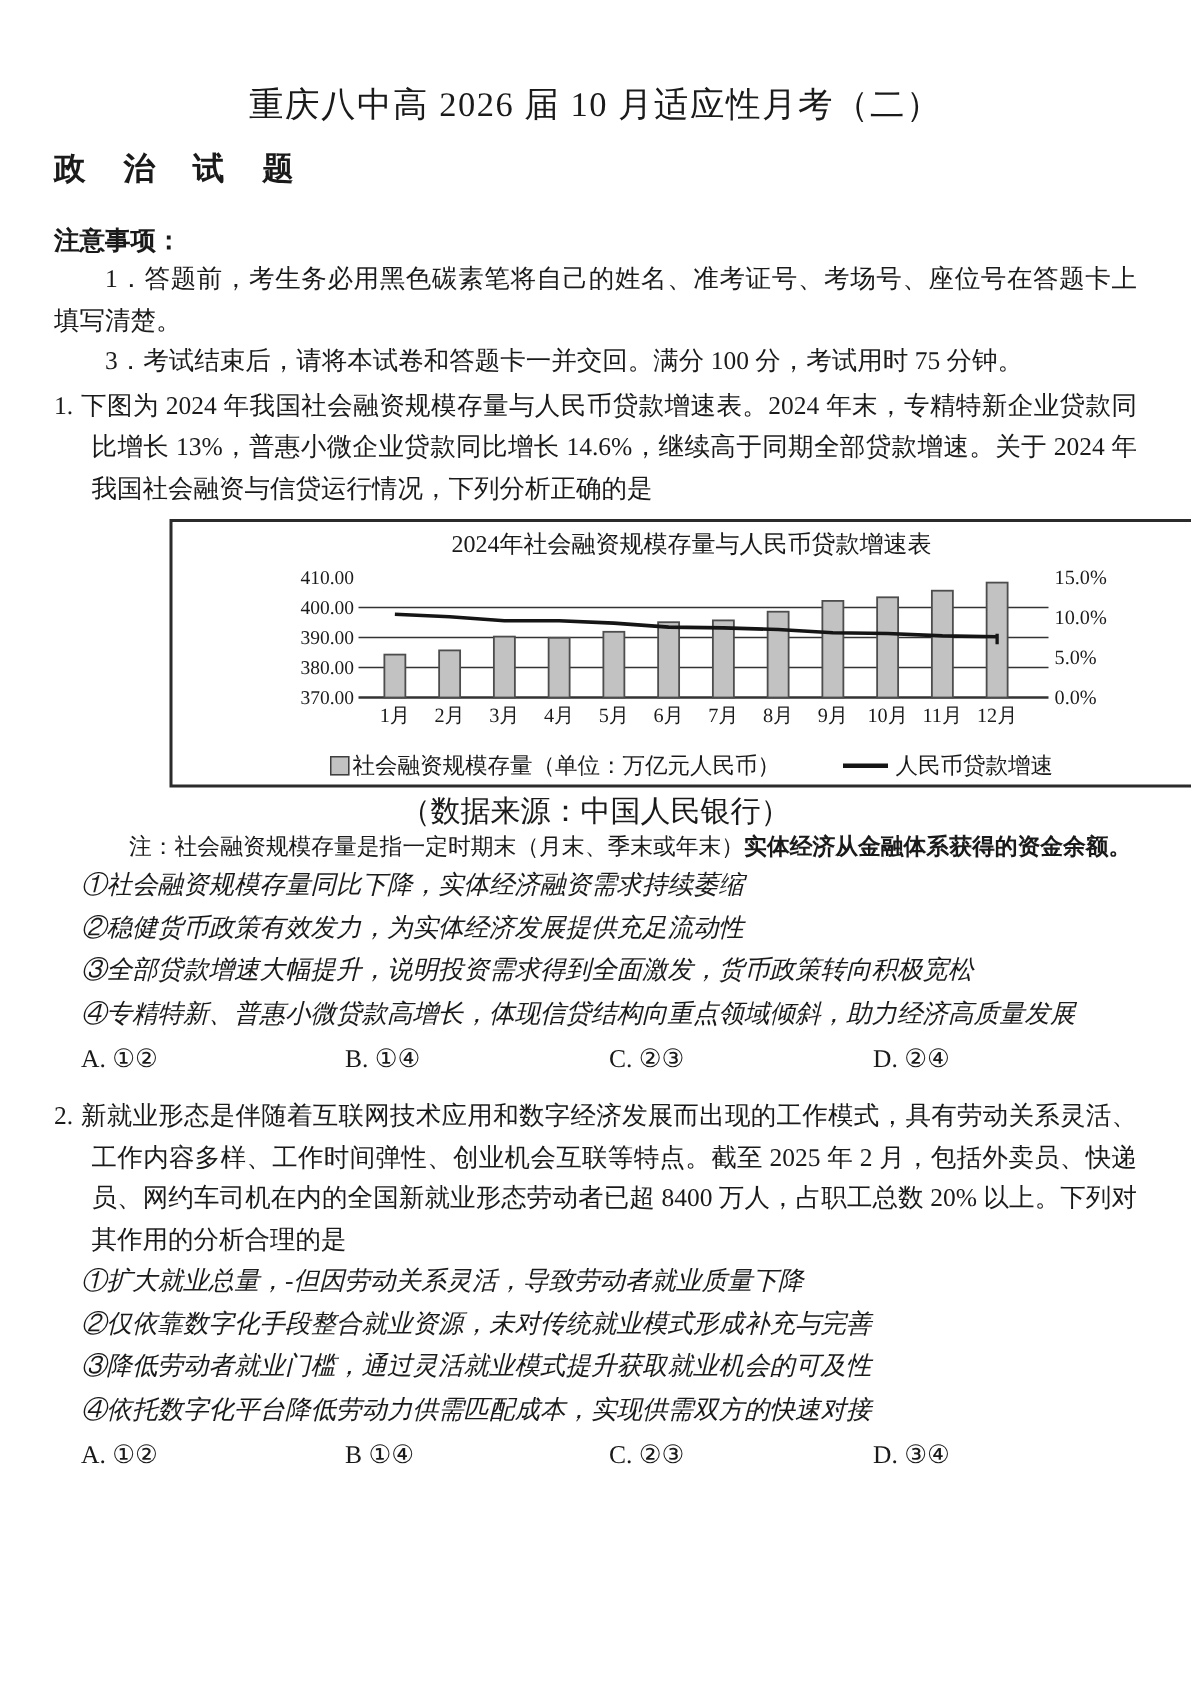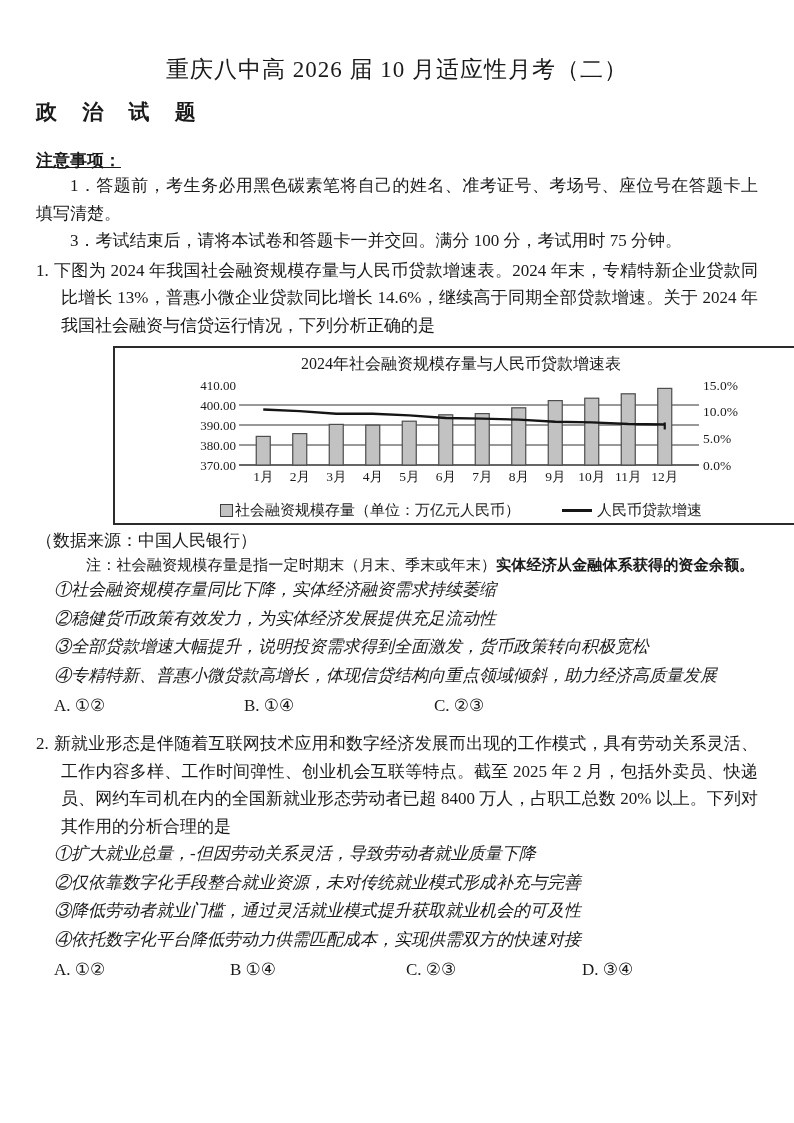--- a/index.html
+++ b/index.html
@@ -8,42 +8,42 @@
     background:#ffffff;
     color:#1a1a1a;
     font-family:"Liberation Serif","DejaVu Serif",serif;
     overflow:hidden;
   }
   .page { width:794px; height:1123px; padding:54px 36px 0 36px; position:relative; }
 
   .exam-title { text-align:center; font-size:23px; font-weight:400; letter-spacing:1px; }
   .exam-subject { text-align:left; font-size:21px; font-weight:700; letter-spacing:10px; margin-top:13px; }
 
-  .notice-heading { font-size:17px; font-weight:700; margin-top:23px;text-decoration:underline; }
+  .notice-heading { font-size:17px; font-weight:700; margin-top:23px; }
   .para { font-size:17px; line-height:27.5px; text-align:justify; text-indent:2em; }
   .section-heading { font-size:17px; line-height:27.5px; text-align:justify; margin-top:17px; }
   .section-heading .bold { font-weight:700; }
 
   .q { font-size:17px; line-height:27.5px; text-align:justify; padding-left:25px; text-indent:-25px; margin-top:2px; }
   .q .qnum { margin-right:5px; }
 
   .chart-box {
     width:696px; margin:7px 0 0 77px;
     border:2px solid #2b2b2b;
     padding:5px 3px 3px 3px;
     background:#fff;
   }
   .chart-title { text-align:center; font-size:16px; line-height:21px; }
   #chart-svg { display:block; margin:1px auto 0 auto; font-family:"Liberation Serif","DejaVu Serif",serif; }
   .chart-legend { display:flex; justify-content:center; align-items:center; gap:42px; font-size:15px; margin-top:10px; }
   .legend-item { display:inline-flex; align-items:center; }
   .swatch-bar { display:inline-block; width:13px; height:13px; background:#c2c2c2; border:1.4px solid #3f3f3f; margin-right:2px; }
   .swatch-line { display:inline-block; width:30px; height:3px; background:#151515; margin-right:5px; }
 
-  .chart-source { text-align:left; font-size:17px; line-height:24px; margin-top:4px; }
+  .chart-source { text-align:center; font-size:20px; line-height:24px; margin-top:4px; }
   .chart-note { font-size:15.2px; line-height:23px; padding-left:50px; text-align:justify; }
   .chart-note .note-b { font-weight:600; }
 
   .option { font-size:17px; line-height:28.5px; padding-left:18px; text-align:justify;font-style:italic; }
   .answers { display:flex; padding-left:18px; font-size:17px; line-height:30px; margin-top:1px; }
   .answers .ans { width:190px; }
 </style>
 </head>
 <body>
 
@@ -119,20 +119,21 @@
 
   <p class="option">①社会融资规模存量同比下降，实体经济融资需求持续萎缩</p>
   <p class="option">②稳健货币政策有效发力，为实体经济发展提供充足流动性</p>
   <p class="option">③全部贷款增速大幅提升，说明投资需求得到全面激发，货币政策转向积极宽松</p>
   <p class="option">④专精特新、普惠小微贷款高增长，体现信贷结构向重点领域倾斜，助力经济高质量发展</p>
 
   <div class="answers">
     <span class="ans">A. ①②</span>
     <span class="ans">B. ①④</span>
     <span class="ans">C. ②③</span>
+    <span class="ans">D. ②④</span>
   </div>
 
   <p class="q" style="margin-top:9px;"><span class="qnum">2.</span><span>新就业形态是伴随着互联网技术应用和数字经济发展而出现的工作模式，具有劳动关系灵活、工作内容多样、工作时间弹性、创业机会互联等特点。截至 2025 年 2 月，包括外卖员、快递员、网约车司机在内的全国新就业形态劳动者已超 8400 万人，占职工总数 20% 以上。下列对其作用的分析合理的是</span></p>
 
   <p class="option">①扩大就业总量，-但因劳动关系灵活，导致劳动者就业质量下降</p>
   <p class="option">②仅依靠数字化手段整合就业资源，未对传统就业模式形成补充与完善</p>
   <p class="option">③降低劳动者就业门槛，通过灵活就业模式提升获取就业机会的可及性</p>
   <p class="option">④依托数字化平台降低劳动力供需匹配成本，实现供需双方的快速对接</p>
 
   <div class="answers">

